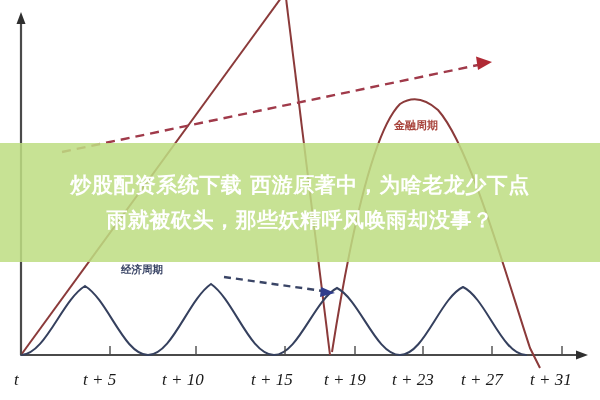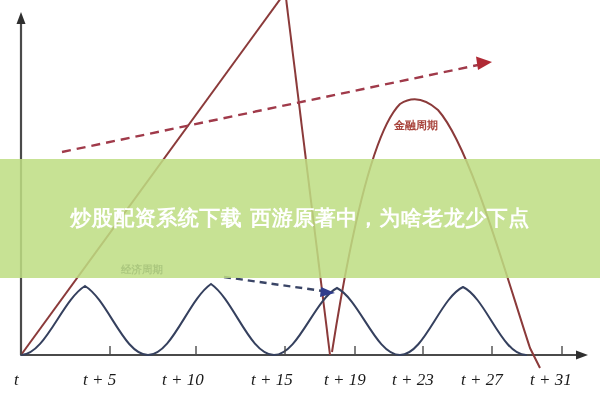--- a/index.html
+++ b/index.html
@@ -40,21 +40,21 @@
   }
   .series-label-economic {
     font-family: "DejaVu Sans", "Liberation Sans", sans-serif;
     font-size: 10.5px;
     font-weight: bold;
     fill: #3a4566;
   }
   #overlay-banner {
     position: absolute;
     left: 0;
-    top: 159px;
+    top: 143px;
     width: 600px;
     height: 119px;
     background: rgba(190, 221, 130, 0.86);
     box-sizing: border-box;
     display: flex;
     flex-direction: column;
     align-items: center;
     justify-content: center;
     pointer-events: none;
   }
@@ -164,15 +164,16 @@
       <text class="axis-tick-label" x="530" y="385">t + 31</text>
     </g>
 
     <text class="series-label-financial" x="394" y="129">金融周期</text>
     <text class="series-label-economic" x="121" y="273">经济周期</text>
 
   </svg>
 
   <div id="overlay-banner">
     <div class="overlay-line">炒股配资系统下载 西游原著中，为啥老龙少下点</div>
+    <div class="overlay-line">雨就被砍头，那些妖精呼风唤雨却没事？</div>
   </div>
 
 </div>
 
 </body></html>

